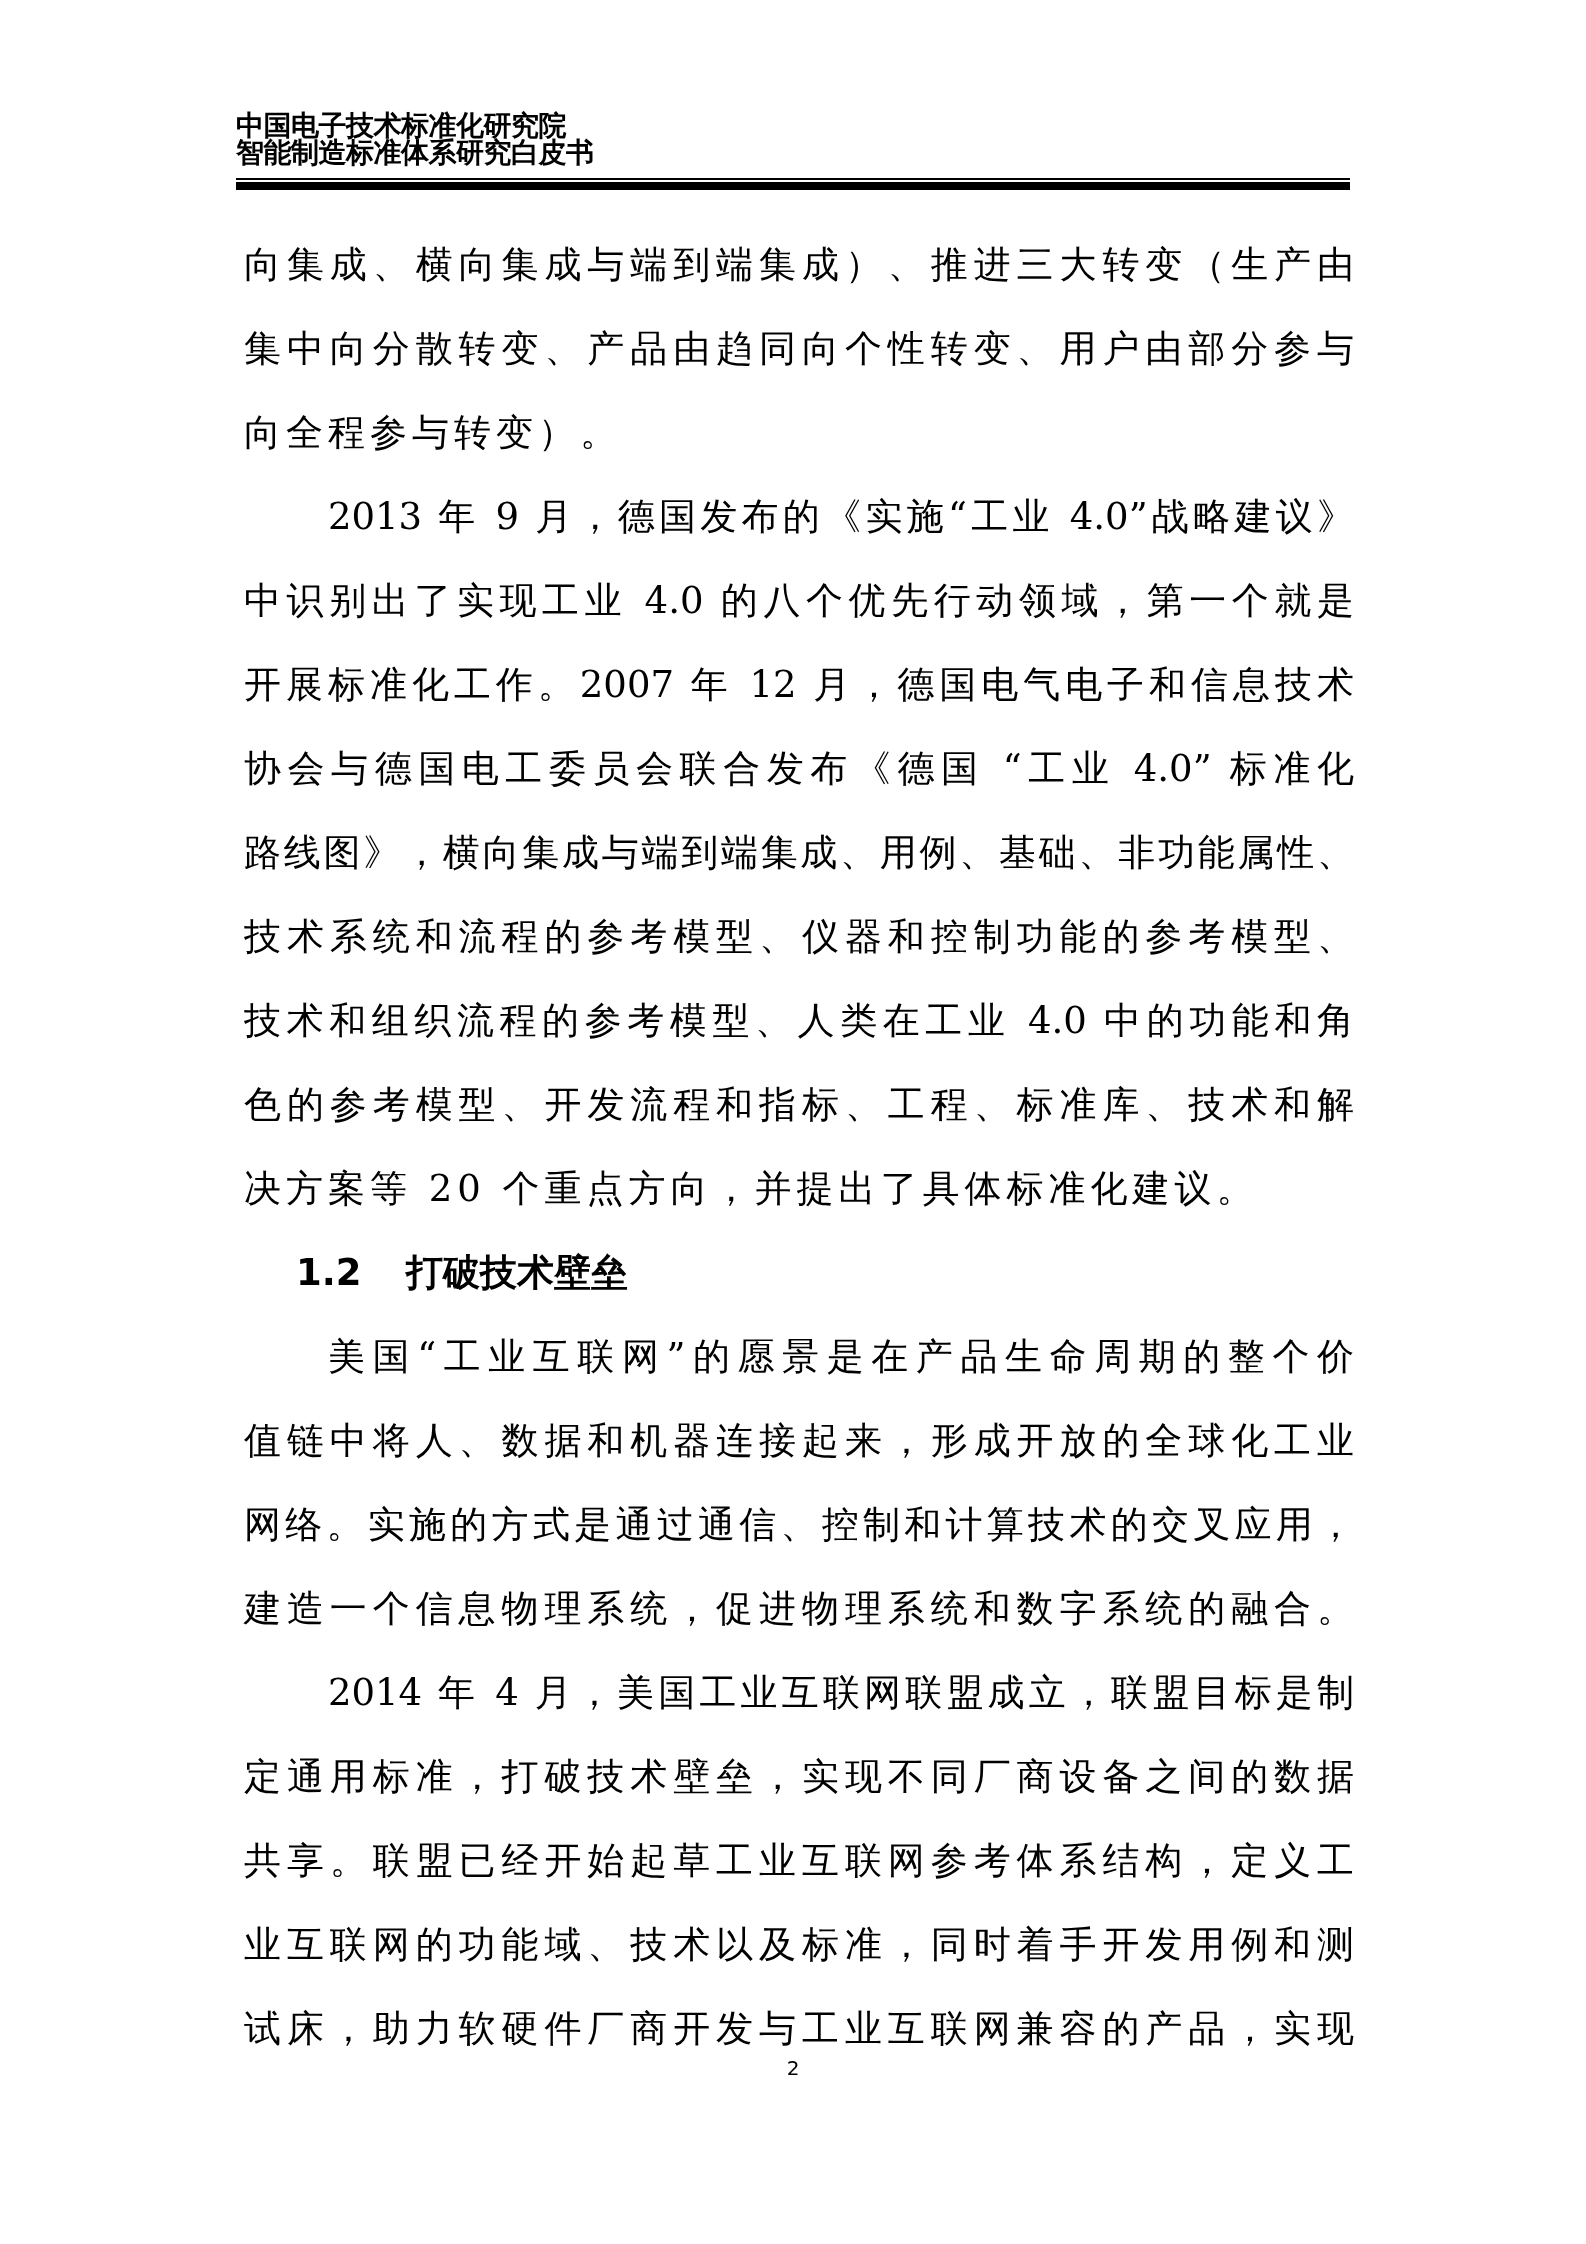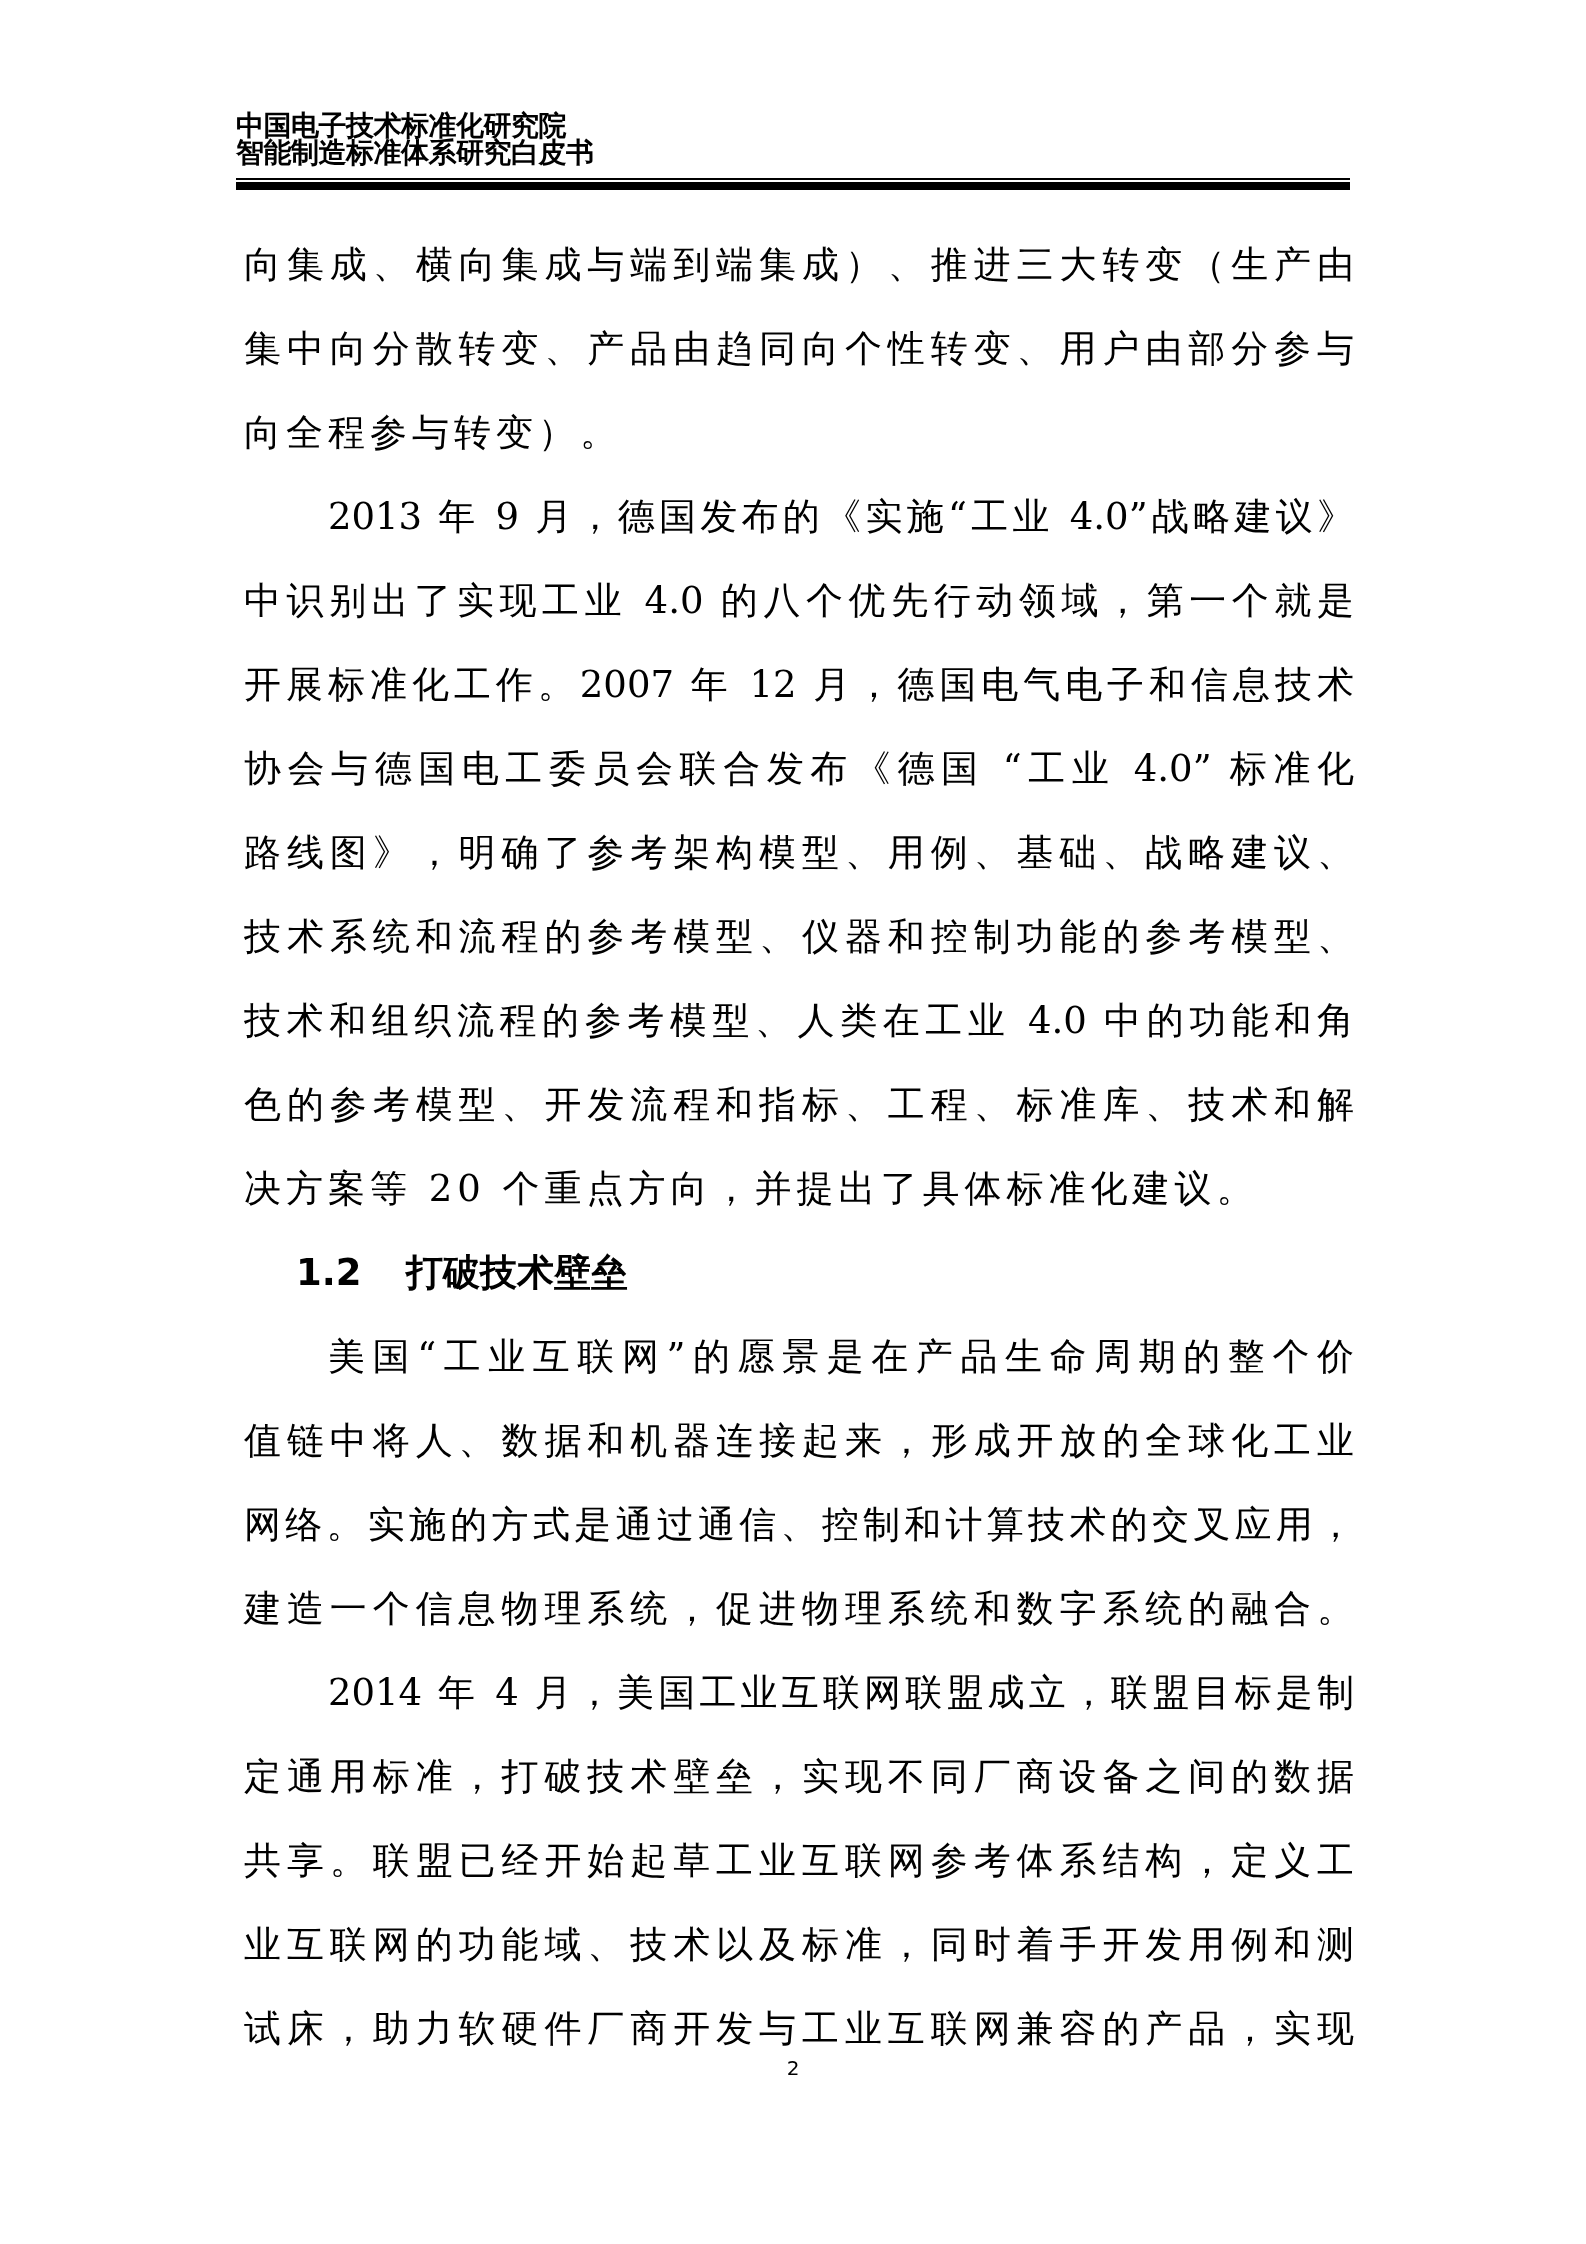--- a/index.html
+++ b/index.html
@@ -108,21 +108,21 @@
     <div class="line">向集成、横向集成与端到端集成）、推进三大转变（生产由</div>
     <div class="line">集中向分散转变、产品由趋同向个性转变、用户由部分参与</div>
     <div class="line last">向全程参与转变）。</div>
   </div>
 
   <div>
     <div class="line indent">2013 年 9 月，德国发布的《实施“工业 4.0”战略建议》</div>
     <div class="line">中识别出了实现工业 4.0 的八个优先行动领域，第一个就是</div>
     <div class="line">开展标准化工作。2007 年 12 月，德国电气电子和信息技术</div>
     <div class="line">协会与德国电工委员会联合发布《德国 “工业 4.0” 标准化</div>
-    <div class="line">路线图》，明确了参考架构模型、用例、基础、战略建议、</div>
+    <div class="line">路线图》，横向集成与端到端集成、用例、基础、非功能属性、</div>
     <div class="line">技术系统和流程的参考模型、仪器和控制功能的参考模型、</div>
     <div class="line">技术和组织流程的参考模型、人类在工业 4.0 中的功能和角</div>
     <div class="line">色的参考模型、开发流程和指标、工程、标准库、技术和解</div>
     <div class="line last">决方案等 20 个重点方向，并提出了具体标准化建议。</div>
   </div>
 
   <div class="heading">
     <span class="num">1.2</span><span>打破技术壁垒</span>
   </div>
 

